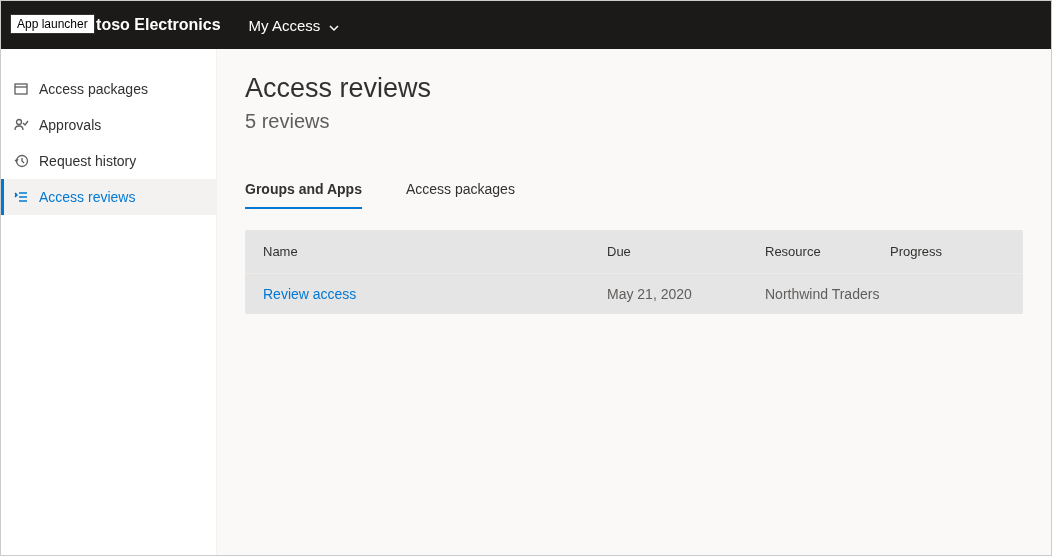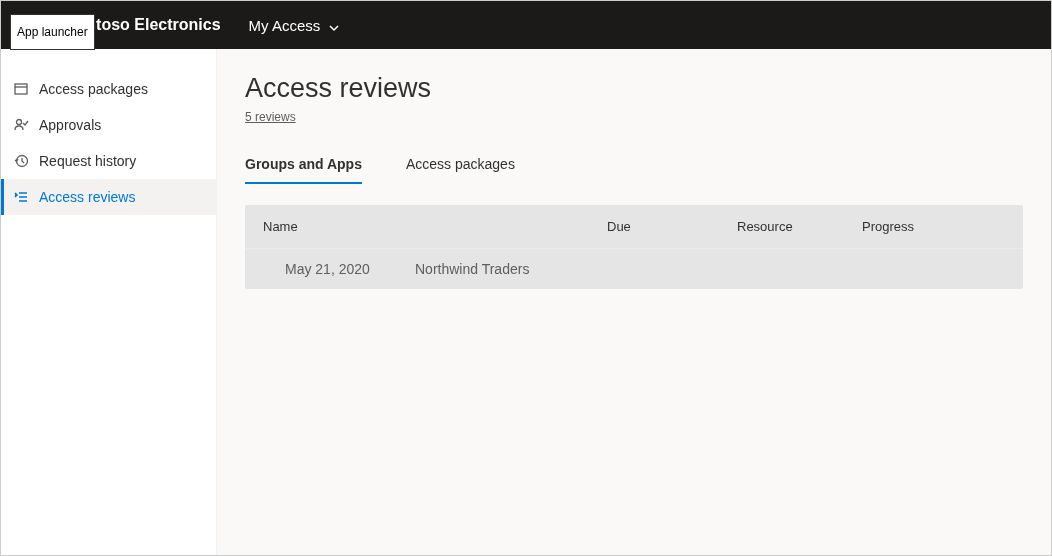--- a/index.html
+++ b/index.html
@@ -39,21 +39,21 @@
       width: 4px;
       height: 4px;
     }
     .tooltip {
       position: absolute;
       top: 14px;
       left: 10px;
       background: #fff;
       color: #000;
       border: 1px solid #333;
-      padding: 10px 6px;
+      padding: 2px 6px;
       font-size: 12px;
       white-space: nowrap;
       z-index: 10;
     }
     .brand {
       font-size: 16px;
       font-weight: 600;
     }
     .nav-dropdown {
       display: flex;
@@ -107,24 +107,23 @@
       background: #faf9f8;
       padding: 24px 28px;
     }
     .page-title {
       font-size: 27px;
       font-weight: 400;
       color: #323130;
       margin-bottom: 6px;
     }
     .page-subtitle {
-      font-size: 12px;
+      font-size: 20px;
       color: #605e5c;
-      margin-bottom: 32px;
-      text-decoration: underline;
+      margin-bottom: 48px;
     }
     .tabs {
       display: flex;
       gap: 44px;
       border-bottom: 1px solid transparent;
       margin-bottom: 20px;
     }
     .tab {
       padding: 0 0 10px 0;
       font-size: 14px;
@@ -149,21 +148,21 @@
     }
     .table-row {
       display: flex;
       padding: 12px 18px;
       font-size: 14px;
       color: #605e5c;
       align-items: center;
     }
     .col-name { flex: 0 0 322px; }
     .col-due { flex: 0 0 130px; margin-left: 22px; }
-    .col-resource { flex: 0 0 125px; }
+    .col-resource { flex: 0 0 125px; margin-left: 28px; }
     .col-progress { flex: 1; }
     .link {
       color: #0078d4;
       cursor: pointer;
     }
     .progress-bar {
       width: 100px;
       height: 3px;
       background: #edebe9;
       margin-top: 6px;
@@ -252,18 +251,19 @@
     </div>
 
     <div class="card">
       <div class="table-header">
         <div class="col-name">Name</div>
         <div class="col-due">Due</div>
         <div class="col-resource">Resource</div>
         <div class="col-progress">Progress</div>
       </div>
       <div class="table-row">
+        <div class="col-name"><span class="link">Review access</span></div>
         <div class="col-due">May 21, 2020</div>
         <div class="col-resource">Northwind Traders</div>
       </div>
     </div>
   </main>
 </div>
 
 </body></html>

